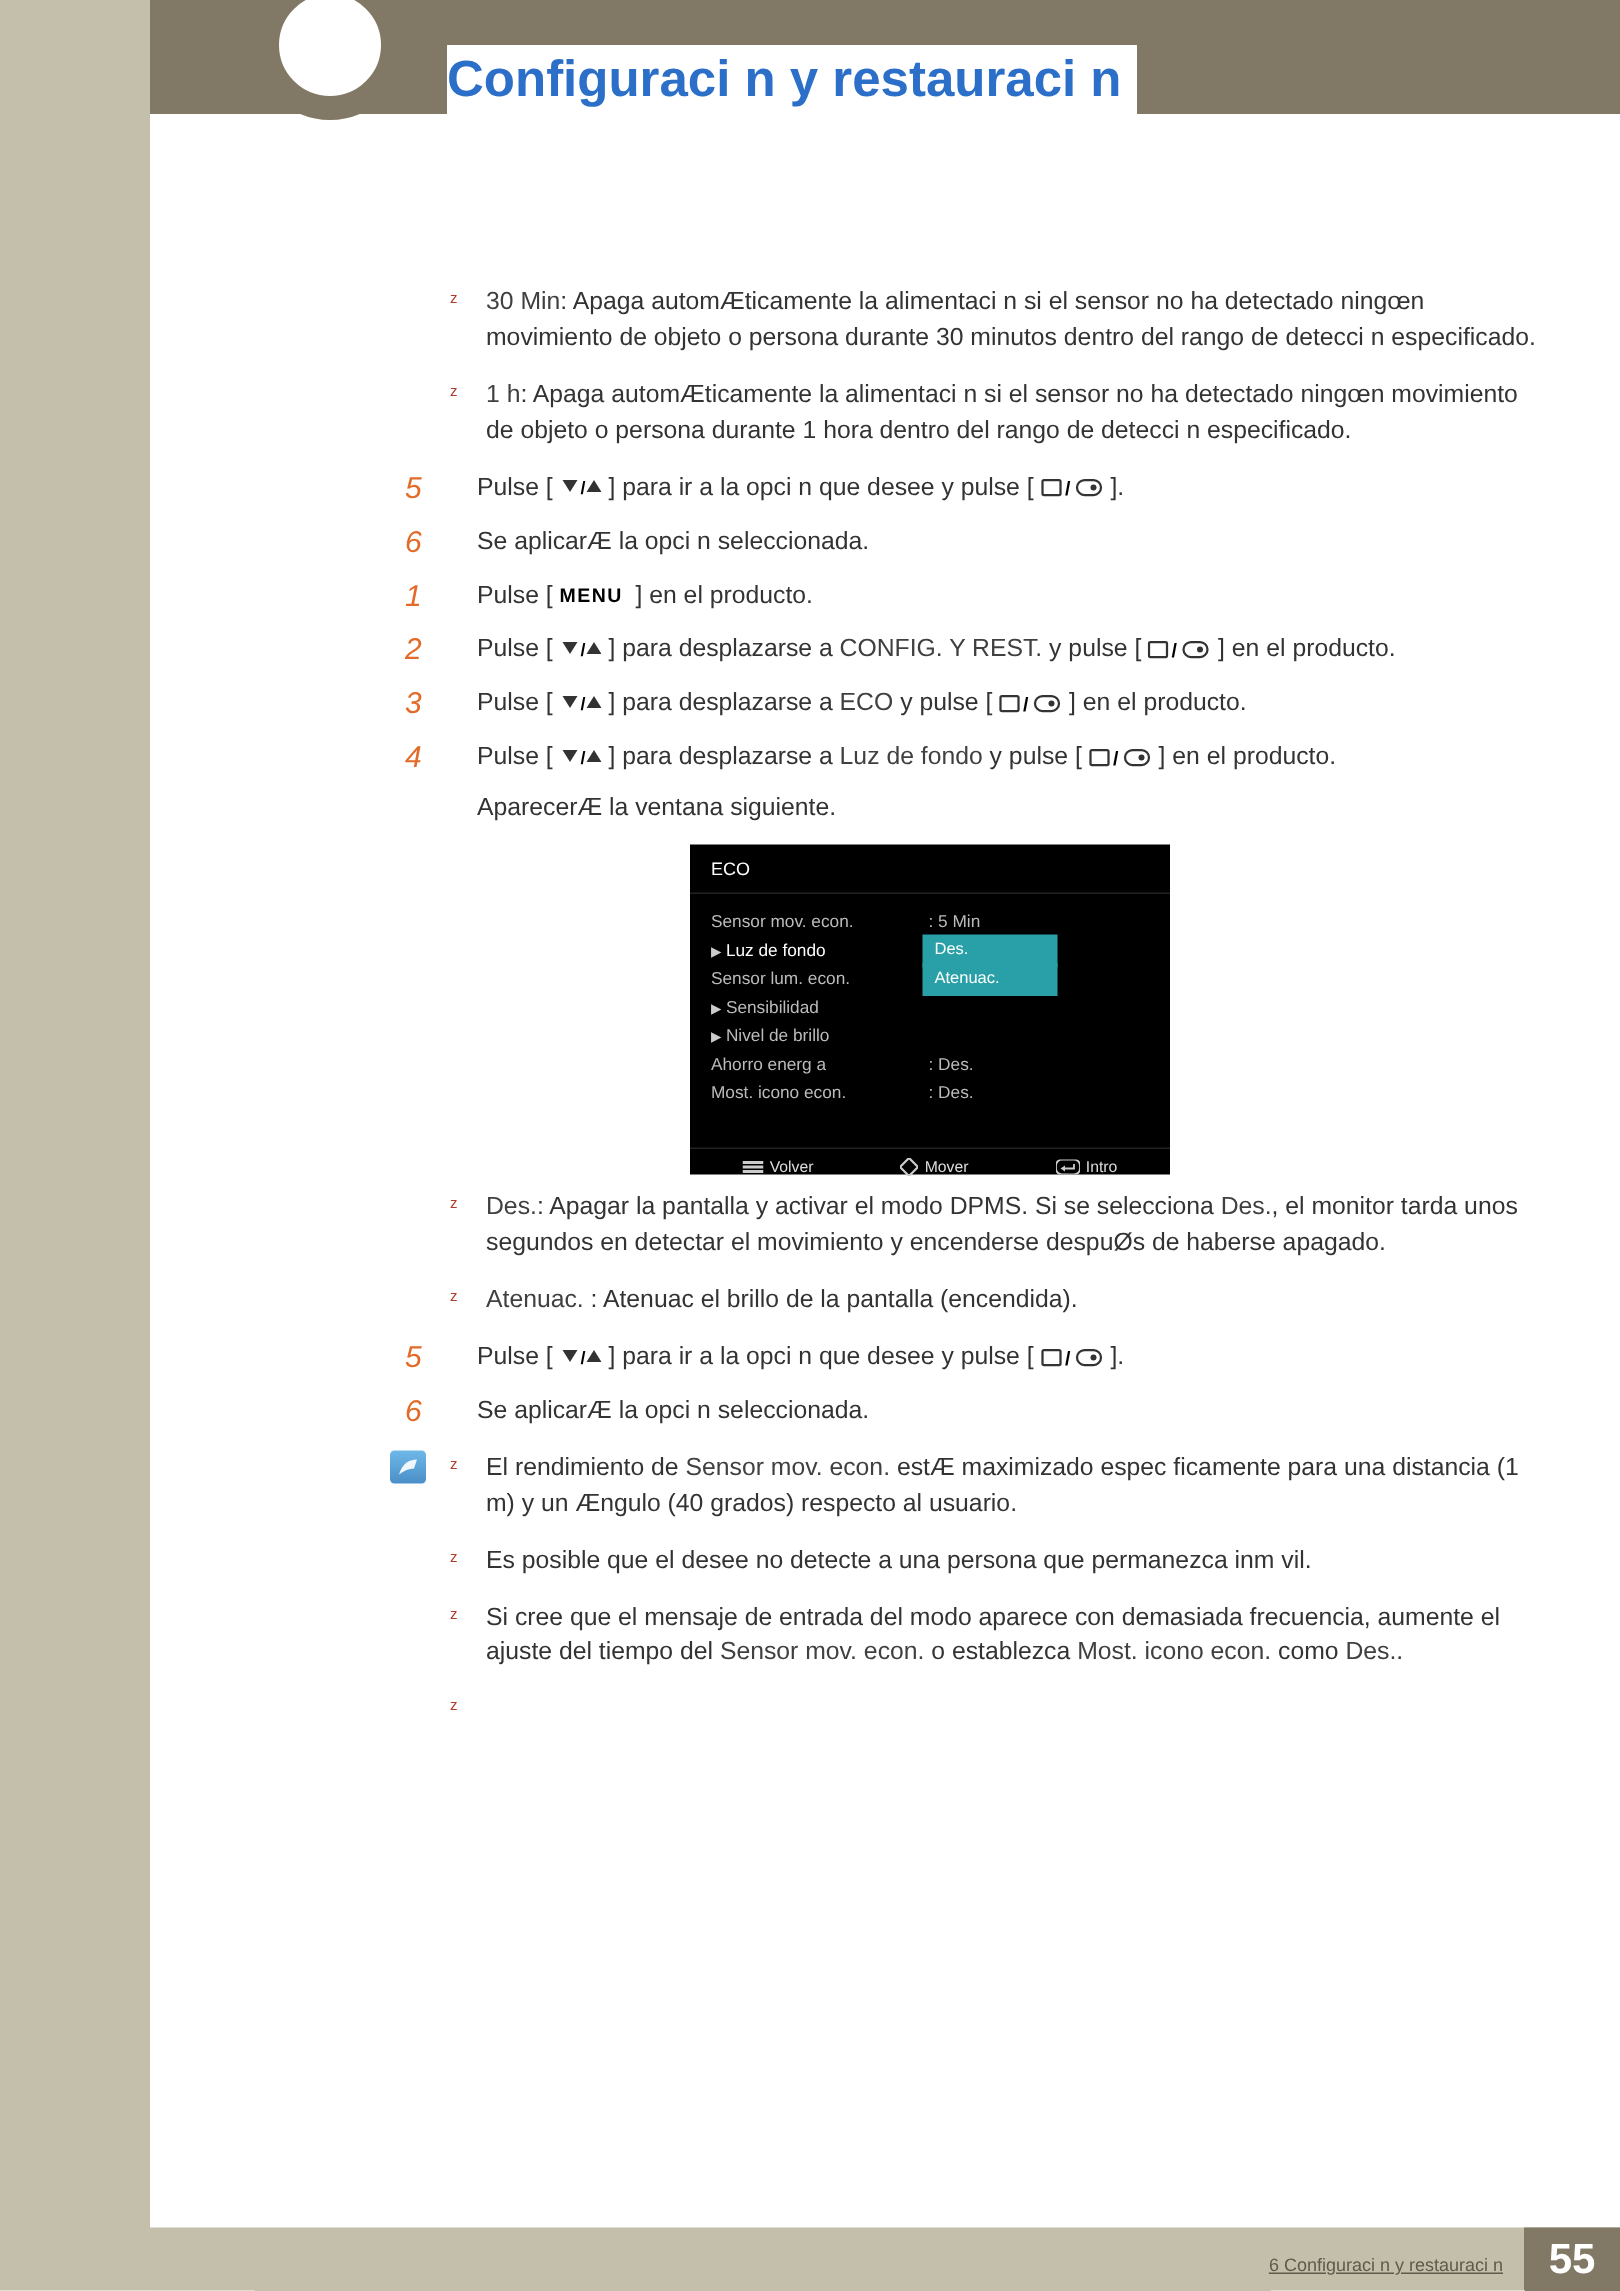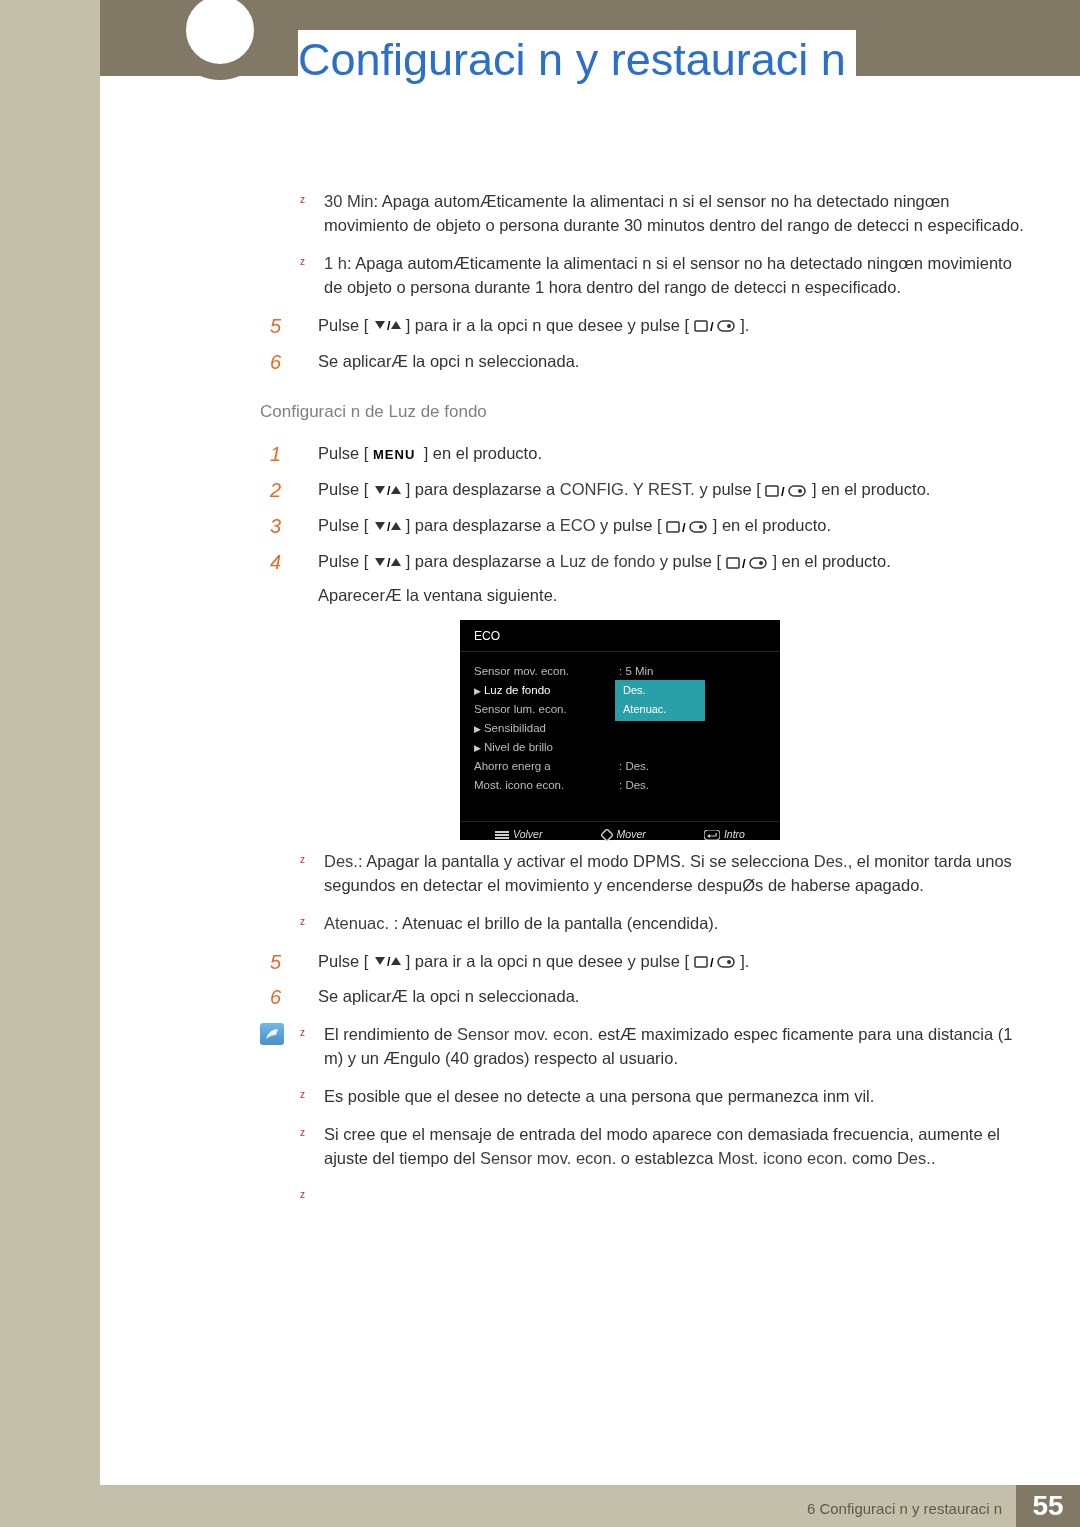--- a/index.html
+++ b/index.html
@@ -30,22 +30,22 @@
     position: absolute;
     left: 70px; top: -20px;
     width: 100px; height: 100px;
     border: 16px solid #817865;
     border-radius: 50%;
     background: #fff;
   }
   .page-title {
     position: absolute;
     left: 198px; top: 30px;
-    font-size: 45px;
-    font-weight: normal;
+    font-size: 34px;
+    font-weight: bold;
     color: #2b6fc9;
     background: #fff;
     padding: 4px 10px 4px 0;
   }
   .content {
     position: absolute;
     left: 160px;
     top: 190px;
     width: 770px;
     color: #333;
@@ -119,21 +119,21 @@
   .osd-row .sel-highlight { color: #fff; }
   .osd .tri { display: inline-block; font-size: 9px; margin-right: 3px; color: #ccc; }
   .osd-foot {
     display: flex;
     justify-content: space-around;
     font-size: 10.5px;
     padding: 5px 6px;
     color: #ddd;
     align-items: center;
   }
-  .osd-foot span { display: flex; align-items: center; gap: 4px; font-style: italic; }
+  .osd-foot span { display: flex; align-items: center; gap: 4px; }
   .note-block {
     position: relative;
     margin-top: 14px;
   }
   .note-icon {
     position: absolute;
     left: 0; top: 0;
     width: 24px; height: 22px;
     background: linear-gradient(#6fb8e8,#4a8fc8);
     border-radius: 3px;
@@ -144,21 +144,22 @@
     position: absolute;
     bottom: 0; left: 0;
     width: 100%;
     height: 42px;
     background: #c4bfaa;
   }
   .footer-text {
     position: absolute;
     right: 78px; bottom: 10px;
     color: #5f5a4b;
-    font-size: 15px;
+    font-size: 12px;
+    text-decoration: underline;
   }
   .page-num-box {
     position: absolute;
     right: 0; bottom: 0;
     width: 64px; height: 42px;
     background: #817865;
     color: #fff;
     font-size: 28px;
     display: flex;
     align-items: center;
@@ -202,21 +203,20 @@
           <circle cx="35" cy="8" r="2" fill="#333"></circle>
         </svg>
       <span>].</span>
     </div>
 
     <div class="num-item">
       <span class="num">6</span>
       <span>Se aplicarÆ la opci n seleccionada.</span>
     </div>
 
-    <div class="section-label">Configuraci n de Luz de fondo</div>
 
     <div class="num-item">
       <span class="num">1</span>
       <span>Pulse [</span>
       <svg class="inline-icon menu-icon" width="46" height="14">
           <text x="0" y="11" font-size="13" font-weight="bold" letter-spacing="1">MENU</text>
         </svg>
       <span>] en el producto.</span>
     </div>
 

